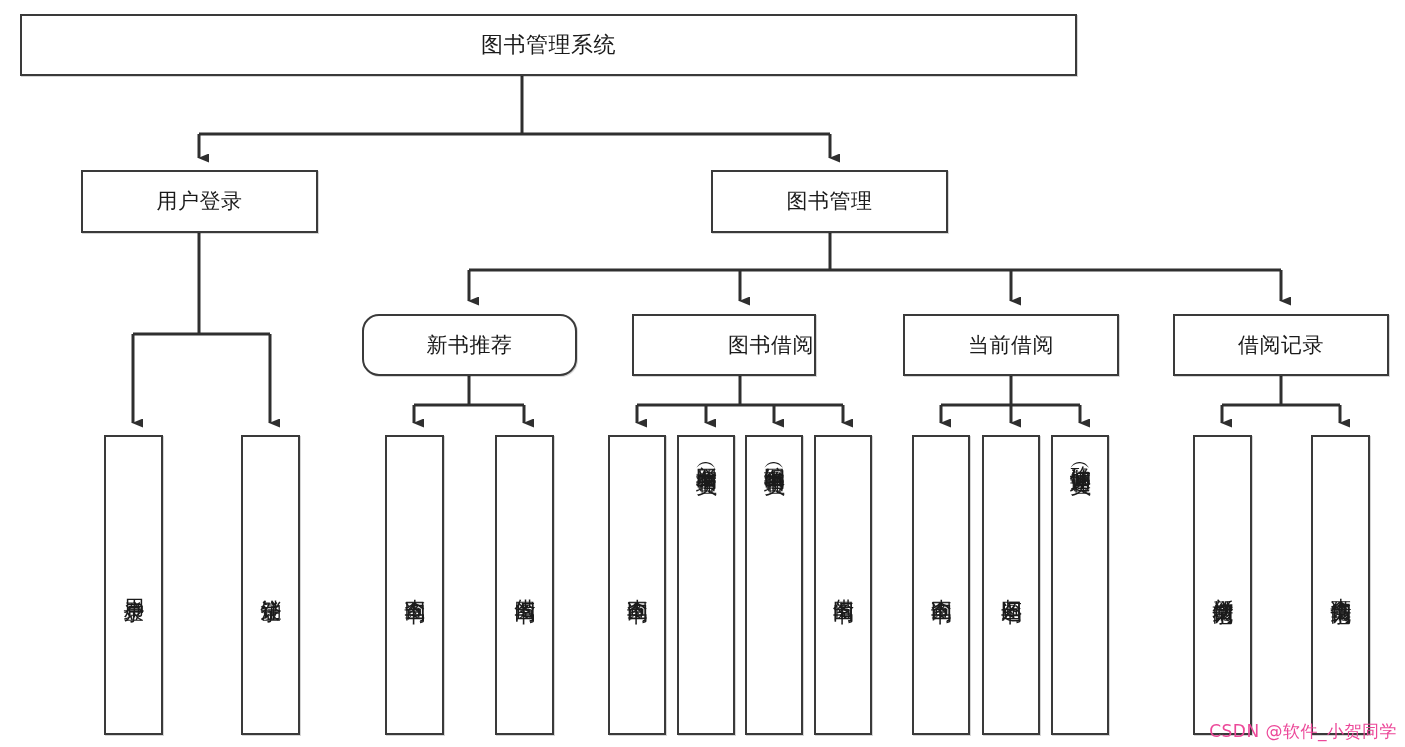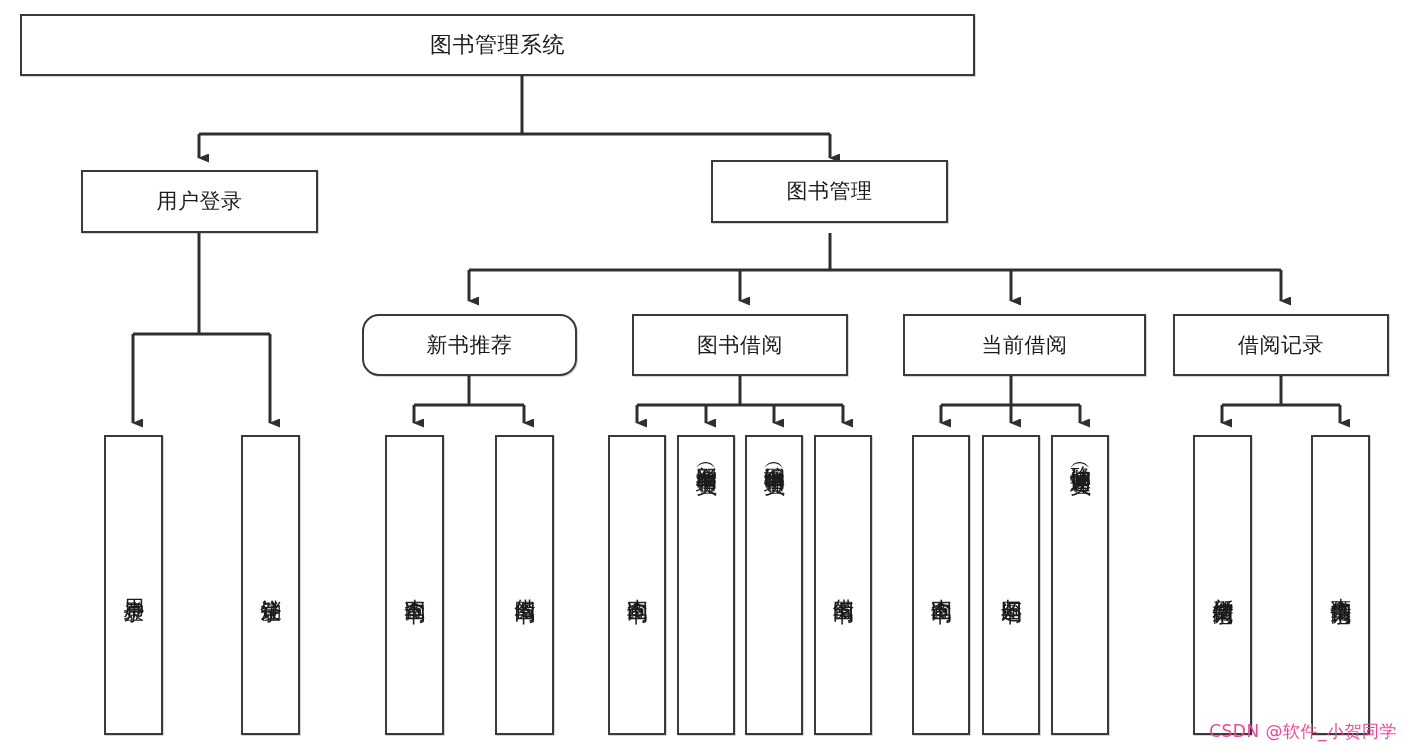--- a/index.html
+++ b/index.html
@@ -120,38 +120,38 @@
       <line x1="1011" y1="405" x2="1011" y2="423" marker-end="url(#arrowhead)"></line>
       <line x1="1080" y1="405" x2="1080" y2="423" marker-end="url(#arrowhead)"></line>
 
       <line x1="1281" y1="376" x2="1281" y2="405"></line>
       <line x1="1222" y1="405" x2="1340" y2="405"></line>
       <line x1="1222" y1="405" x2="1222" y2="423" marker-end="url(#arrowhead)"></line>
       <line x1="1340" y1="405" x2="1340" y2="423" marker-end="url(#arrowhead)"></line>
     </g>
   </svg>
 
-  <div class="node root" style="left:20px; top:14px; width:955px; height:62px;">
+  <div class="node root" style="left:20px; top:14px; width:1057px; height:62px;">
     <span class="node-label">图书管理系统</span>
   </div>
 
   <div class="node" style="left:81px; top:170px; width:237px; height:63px;">
     <span class="node-label">用户登录</span>
   </div>
-  <div class="node" style="left:711px; top:160px; width:237px; height:63px;">
+  <div class="node" style="left:711px; top:170px; width:237px; height:63px;">
     <span class="node-label">图书管理</span>
   </div>
 
   <div class="node" style="left:362px; top:314px; width:215px; height:62px;border-radius:17px;">
     <span class="node-label">新书推荐</span>
   </div>
-  <div class="node" style="left:632px; top:314px; width:216px; height:62px;">
+  <div class="node" style="left:632px; top:314px; width:184px; height:62px;justify-content:flex-end;">
     <span class="node-label">图书借阅</span>
   </div>
-  <div class="node" style="left:903px; top:314px; width:243px; height:62px;">
+  <div class="node" style="left:903px; top:314px; width:216px; height:62px;">
     <span class="node-label">当前借阅</span>
   </div>
   <div class="node" style="left:1173px; top:314px; width:216px; height:62px;align-items:center;">
     <span class="node-label">借阅记录</span>
   </div>
 
   <div class="node vertical center-v" style="left:104px; top:435px; width:59px; height:300px;">
     <span class="node-label">用户登录</span>
   </div>
   <div class="node vertical center-v" style="left:241px; top:435px; width:59px; height:300px;">

